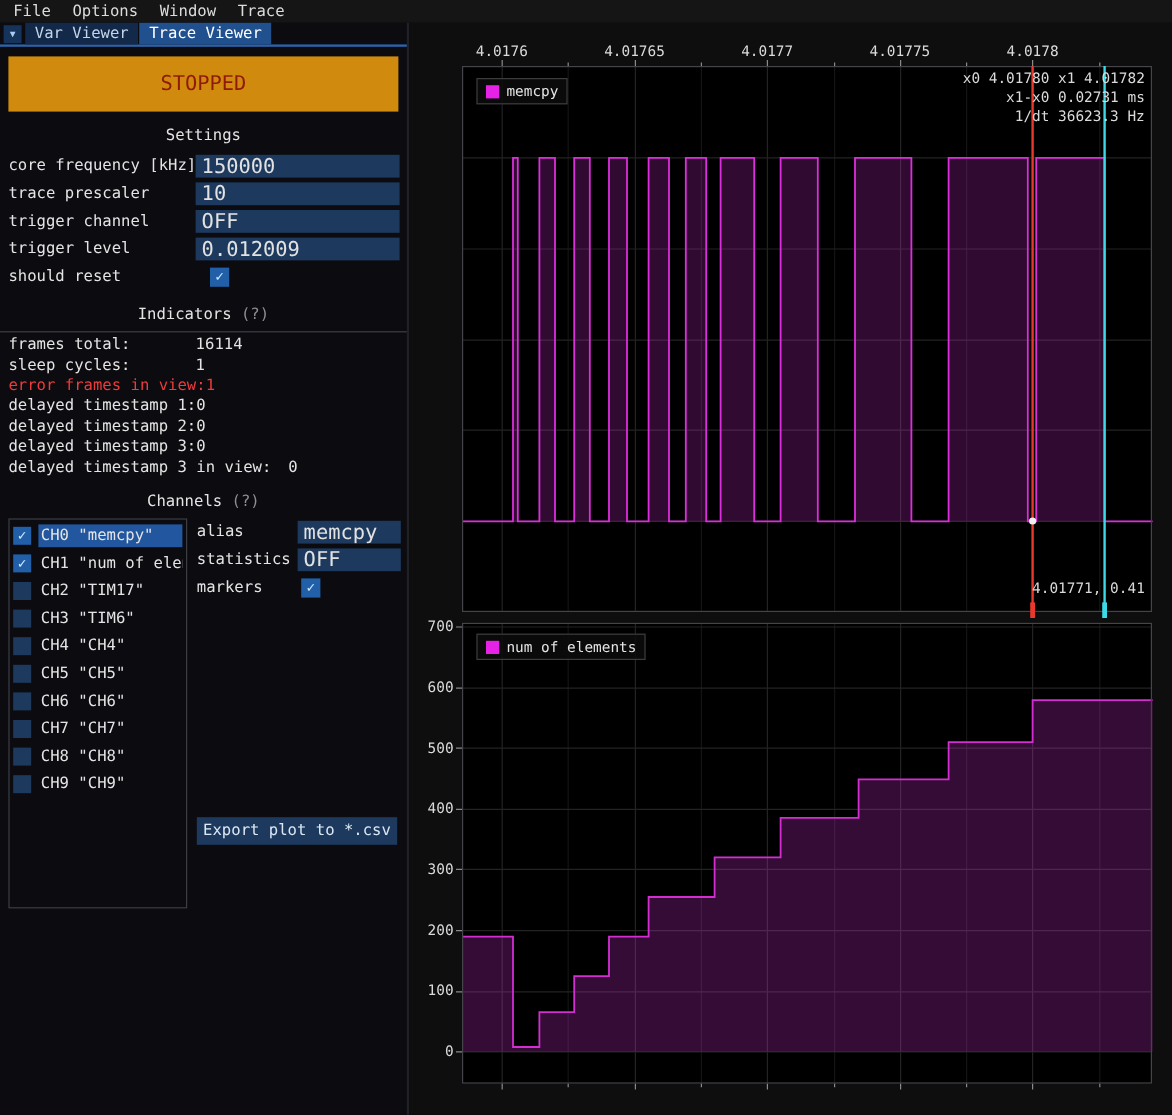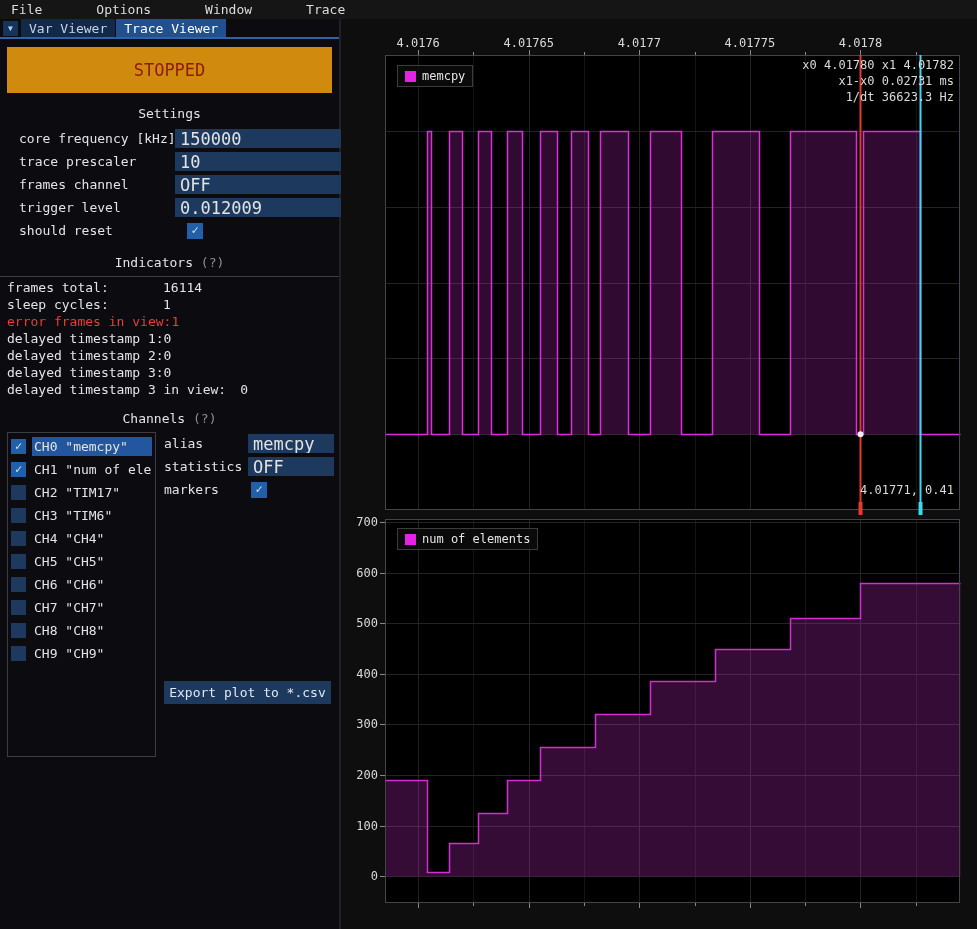--- a/index.html
+++ b/index.html
@@ -3,41 +3,41 @@
 <meta charset="utf-8">
 <style>
   * { margin:0; padding:0; box-sizing:border-box; }
   html,body{
     width:977px; height:929px; overflow:hidden;
     background:#0b0b10;
     font-family:"DejaVu Sans Mono", monospace;
     font-size:13px; color:#e4e4e4;
   }
   
-  .menubar{ height:19px; background:#151515; display:flex; align-items:center; padding-left:2px;gap:36px; }
+  .menubar{ height:19px; background:#151515; display:flex; align-items:center; padding-left:2px; }
   .menubar .mitem{ padding:0 9px; cursor:default; color:#dcdcdc; }
   
   .content{ display:flex; height:910px; }
   .left-panel{ width:341px; background:#0b0b10; border-right:2px solid #202027; display:flex; flex-direction:column; }
   
   .tabbar{ height:20px; display:flex; align-items:flex-end; border-bottom:2px solid var(--accent,#2d63a8); }
   .collapse-btn{ width:15px; height:15px; margin:0 3px 1px 3px; background:#16335a; color:#a8ccf2;
                  font-size:8px; display:flex; align-items:center; justify-content:center; }
   .tab{ height:18px; padding:0 8px; margin-right:1px; background:var(--tab-inactive,#12294a);
         color:#c4d4e8; display:flex; align-items:center; }
   .tab.active{ background:var(--tab-active,#20508e); color:#ffffff; }
   
   .stopped-btn{ margin:8px 7px 0 7px; height:46px; border:none;
                 background:var(--stopped-bg,#d08a0e); color:var(--stopped-text,#8f1a06);
                 font-family:inherit; font-size:17px; cursor:pointer; }
   
   .section-header{ text-align:center; margin-top:13px; height:16px; }
   .section-header .help{ color:var(--muted,#8f8f8f); }
   
-  .settings-rows{ margin-top:5px;padding-left:12px; }
+  .settings-rows{ margin-top:5px; }
   .form-row{ display:flex; align-items:center; height:23px; padding-left:7px; }
   .flabel{ flex:0 0 156px; white-space:nowrap; overflow:hidden; }
   .finput{ width:170px; height:19px; border:none; background:var(--frame,#1d3a5e);
            color:#e2e2e2; font-family:inherit; font-size:17px; padding:0 5px; }
   .checkbox{ width:16px; height:16px; background:var(--frame,#1d3a5e); color:var(--check,#cfe8ff);
              font-size:12px; line-height:15px; text-align:center; cursor:pointer; }
   .checkbox.checked{ background:var(--frame-checked,#2160a8); }
   .checkbox.offset{ margin-left:12px; }
   
   .separator{ height:1px; background:#3d3d44; margin:5px 0 2px 0; }
@@ -97,21 +97,21 @@
     <div class="settings-rows">
       <div class="form-row">
         <span class="flabel">core frequency [kHz]</span>
         <input class="finput" value="150000" style="">
       </div>
       <div class="form-row">
         <span class="flabel">trace prescaler</span>
         <input class="finput" value="10" style="">
       </div>
       <div class="form-row">
-        <span class="flabel">frames channel</span>
+        <span class="flabel">trigger channel</span>
         <input class="finput" value="OFF" style="">
       </div>
       <div class="form-row">
         <span class="flabel">trigger level</span>
         <input class="finput" value="0.012009" style="">
       </div>
       <div class="form-row">
         <span class="flabel">should reset</span>
         <span class="checkbox offset checked">✓</span>
       </div>

